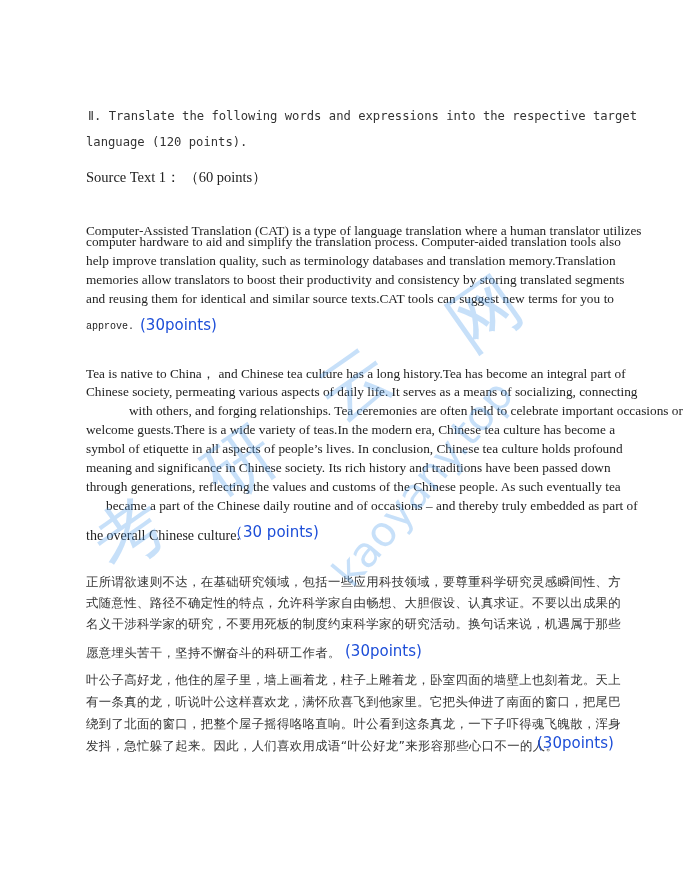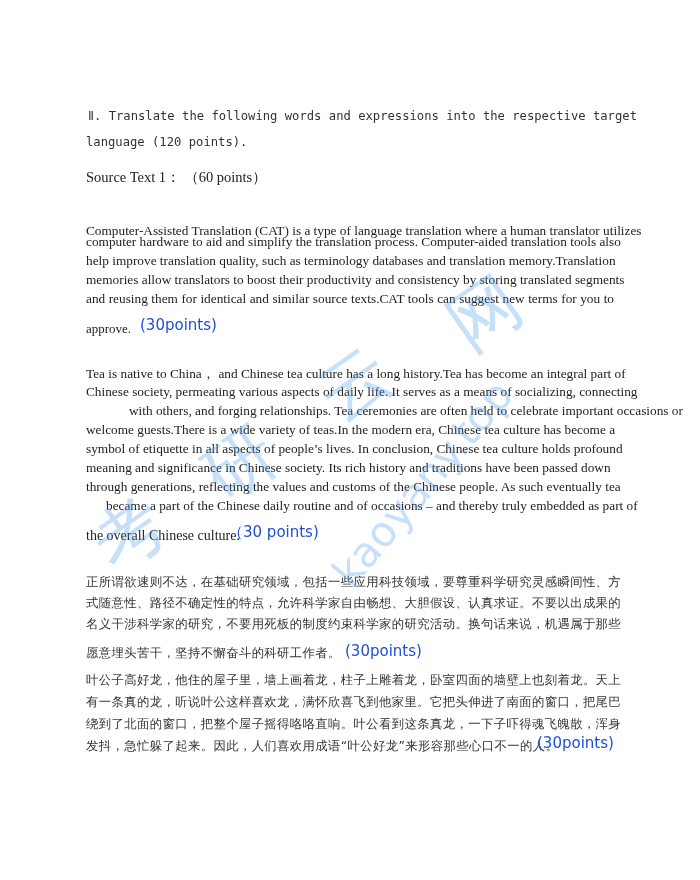--- a/index.html
+++ b/index.html
@@ -23,21 +23,21 @@
   <div class="abs mono" style="left:88px; top:92px;">Ⅱ. Translate the following words and expressions into the respective target</div>
   <div class="abs mono" style="left:86px; top:118px;text-align:right;">language (120 points).</div>
   <div class="abs serif" style="left:86px; top:151px; font-size:14.5px;">Source Text 1： （60 points）</div>
 
   <div>
     <div class="line serif p-en just" style="top:198px;margin-top:8px;">Computer-Assisted Translation (CAT) is a type of language translation where a human translator utilizes</div>
     <div class="line serif p-en just" style="top:217px;">computer hardware to aid and simplify the translation process. Computer-aided translation tools also</div>
     <div class="line serif p-en just" style="top:236px;">help improve translation quality, such as terminology databases and translation memory.Translation</div>
     <div class="line serif p-en just" style="top:255px;">memories allow translators to boost their productivity and consistency by storing translated segments</div>
     <div class="line serif p-en just" style="top:274px;">and reusing them for identical and similar source texts.CAT tools can suggest new terms for you to</div>
-    <div class="line serif" style="top:304px; font-size:13px;">approve.</div>
+    <div class="line serif" style="top:304px; font-size:10px;font-family:Liberation Mono, monospace;">approve.</div>
     <div class="abs pts" style="left:140px; top:299px;">(30points)</div>
   </div>
 
   <div>
     <div class="line serif p-en" style="top:348px;">Tea is native to China， and Chinese tea culture has a long history.Tea has become an integral part of</div>
     <div class="line serif p-en" style="top:367px;">Chinese society, permeating various aspects of daily life. It serves as a means of socializing, connecting</div>
     <div class="line serif p-en" style="top:386px;margin-left:43px;">with others, and forging relationships. Tea ceremonies are often held to celebrate important occasions or</div>
     <div class="line serif p-en" style="top:405px;">welcome guests.There is a wide variety of teas.In the modern era, Chinese tea culture has become a</div>
     <div class="line serif p-en" style="top:424px;">symbol of etiquette in all aspects of people’s lives. In conclusion, Chinese tea culture holds profound</div>
     <div class="line serif p-en" style="top:443px;">meaning and significance in Chinese society. Its rich history and traditions have been passed down</div>

